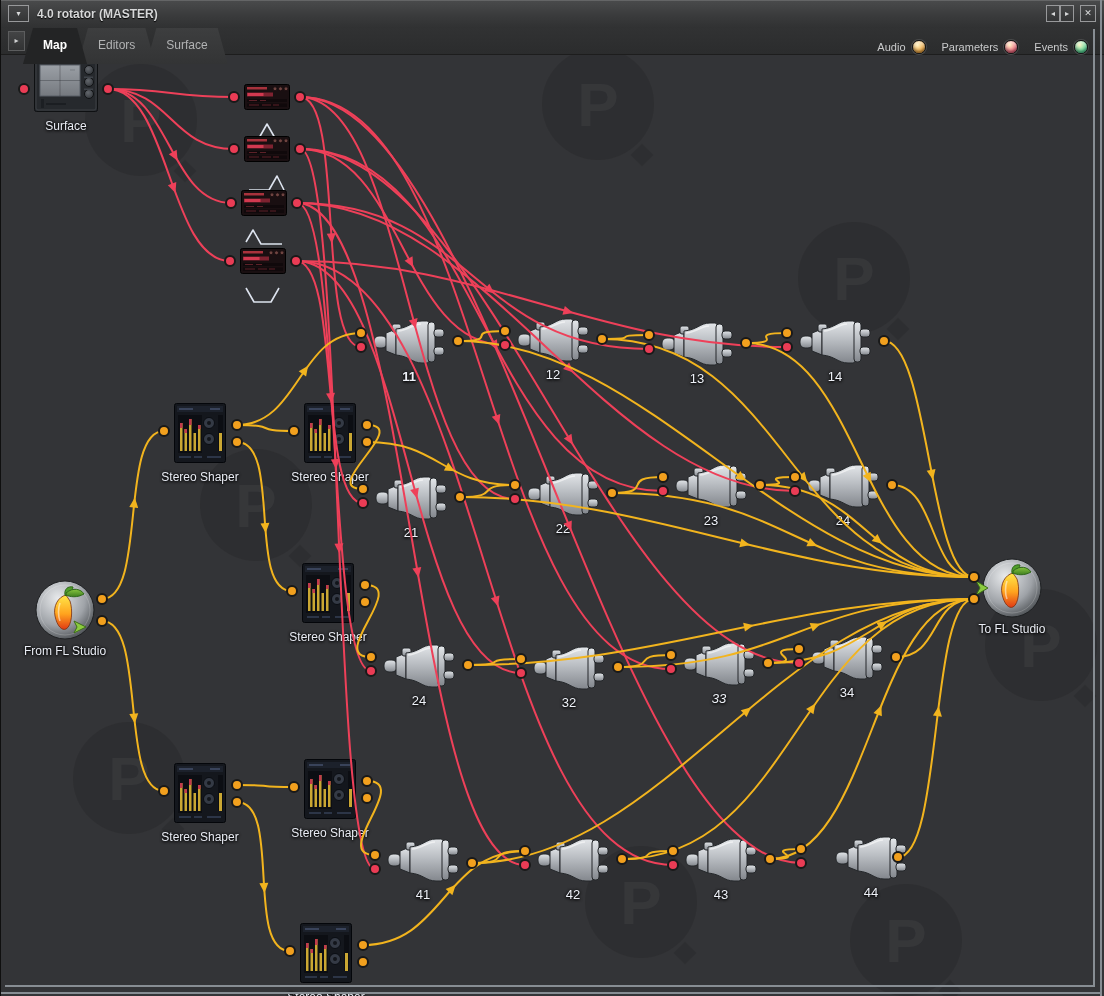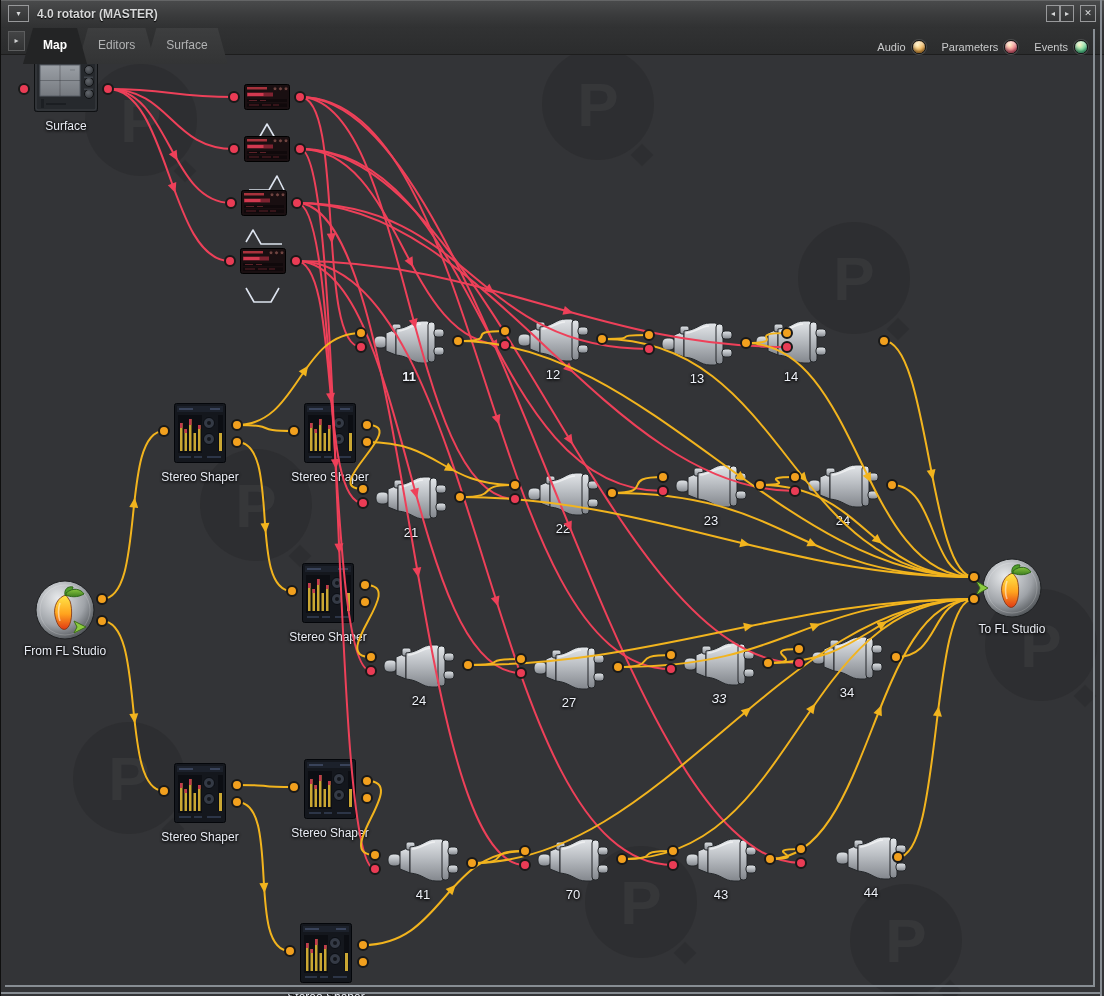--- a/index.html
+++ b/index.html
@@ -362,21 +362,21 @@
           </defs>
           <rect x="1" y="16" width="13" height="12" rx="5" fill="url(#gMet)" stroke="#24272a"></rect>
           <path d="M13,13 L23,9 L23,35 L13,31 Z" fill="url(#gMet)" stroke="#24272a"></path>
           <rect x="19" y="4" width="9" height="8" rx="2" fill="url(#gMet)" stroke="#24272a"></rect>
           <path d="M23,9 C36,8 39,1 49,1 L53,1 C57,1 58,5 58,22 C58,39 57,43 53,43 L49,43 C39,43 36,36 23,35 Z" fill="url(#gMet)" stroke="#24272a"></path>
           <rect x="55" y="2" width="7" height="40" rx="3" fill="url(#gMet)" stroke="#24272a"></rect>
           <rect x="61" y="9" width="10" height="8" rx="3" fill="url(#gMet)" stroke="#24272a"></rect>
           <rect x="61" y="27" width="10" height="8" rx="3" fill="url(#gMet)" stroke="#24272a"></rect>
           <path d="M25,11 C36,10 40,4 48,4" stroke="rgba(255,255,255,.55)" fill="none" stroke-width="1.5"></path>
         </svg><div class="node-label plug-label">13</div></div>
-      <div class="node" style="left: 754px; top: 320px;"><svg width="72" height="44" viewBox="0 0 72 44">
+      <div class="node" style="left: 798px; top: 320px;"><svg width="72" height="44" viewBox="0 0 72 44">
           <defs>
             <linearGradient id="gMet" x1="0" y1="0" x2="0" y2="1">
               <stop offset="0" stop-color="#e3e6e9"></stop>
               <stop offset="0.45" stop-color="#b9bdc2"></stop>
               <stop offset="1" stop-color="#83878d"></stop>
             </linearGradient>
           </defs>
           <rect x="1" y="16" width="13" height="12" rx="5" fill="url(#gMet)" stroke="#24272a"></rect>
           <path d="M13,13 L23,9 L23,35 L13,31 Z" fill="url(#gMet)" stroke="#24272a"></path>
           <rect x="19" y="4" width="9" height="8" rx="2" fill="url(#gMet)" stroke="#24272a"></rect>
@@ -480,21 +480,21 @@
             </linearGradient>
           </defs>
           <rect x="1" y="16" width="13" height="12" rx="5" fill="url(#gMet)" stroke="#24272a"></rect>
           <path d="M13,13 L23,9 L23,35 L13,31 Z" fill="url(#gMet)" stroke="#24272a"></path>
           <rect x="19" y="4" width="9" height="8" rx="2" fill="url(#gMet)" stroke="#24272a"></rect>
           <path d="M23,9 C36,8 39,1 49,1 L53,1 C57,1 58,5 58,22 C58,39 57,43 53,43 L49,43 C39,43 36,36 23,35 Z" fill="url(#gMet)" stroke="#24272a"></path>
           <rect x="55" y="2" width="7" height="40" rx="3" fill="url(#gMet)" stroke="#24272a"></rect>
           <rect x="61" y="9" width="10" height="8" rx="3" fill="url(#gMet)" stroke="#24272a"></rect>
           <rect x="61" y="27" width="10" height="8" rx="3" fill="url(#gMet)" stroke="#24272a"></rect>
           <path d="M25,11 C36,10 40,4 48,4" stroke="rgba(255,255,255,.55)" fill="none" stroke-width="1.5"></path>
-        </svg><div class="node-label plug-label">27</div></div>
+        </svg><div class="node-label plug-label">32</div></div>
       <div class="node" style="left: 682px; top: 642px; font-style: italic;"><svg width="72" height="44" viewBox="0 0 72 44">
           <defs>
             <linearGradient id="gMet" x1="0" y1="0" x2="0" y2="1">
               <stop offset="0" stop-color="#e3e6e9"></stop>
               <stop offset="0.45" stop-color="#b9bdc2"></stop>
               <stop offset="1" stop-color="#83878d"></stop>
             </linearGradient>
           </defs>
           <rect x="1" y="16" width="13" height="12" rx="5" fill="url(#gMet)" stroke="#24272a"></rect>
           <path d="M13,13 L23,9 L23,35 L13,31 Z" fill="url(#gMet)" stroke="#24272a"></path>
@@ -548,21 +548,21 @@
             </linearGradient>
           </defs>
           <rect x="1" y="16" width="13" height="12" rx="5" fill="url(#gMet)" stroke="#24272a"></rect>
           <path d="M13,13 L23,9 L23,35 L13,31 Z" fill="url(#gMet)" stroke="#24272a"></path>
           <rect x="19" y="4" width="9" height="8" rx="2" fill="url(#gMet)" stroke="#24272a"></rect>
           <path d="M23,9 C36,8 39,1 49,1 L53,1 C57,1 58,5 58,22 C58,39 57,43 53,43 L49,43 C39,43 36,36 23,35 Z" fill="url(#gMet)" stroke="#24272a"></path>
           <rect x="55" y="2" width="7" height="40" rx="3" fill="url(#gMet)" stroke="#24272a"></rect>
           <rect x="61" y="9" width="10" height="8" rx="3" fill="url(#gMet)" stroke="#24272a"></rect>
           <rect x="61" y="27" width="10" height="8" rx="3" fill="url(#gMet)" stroke="#24272a"></rect>
           <path d="M25,11 C36,10 40,4 48,4" stroke="rgba(255,255,255,.55)" fill="none" stroke-width="1.5"></path>
-        </svg><div class="node-label plug-label">70</div></div>
+        </svg><div class="node-label plug-label">42</div></div>
       <div class="node" style="left: 684px; top: 838px;"><svg width="72" height="44" viewBox="0 0 72 44">
           <defs>
             <linearGradient id="gMet" x1="0" y1="0" x2="0" y2="1">
               <stop offset="0" stop-color="#e3e6e9"></stop>
               <stop offset="0.45" stop-color="#b9bdc2"></stop>
               <stop offset="1" stop-color="#83878d"></stop>
             </linearGradient>
           </defs>
           <rect x="1" y="16" width="13" height="12" rx="5" fill="url(#gMet)" stroke="#24272a"></rect>
           <path d="M13,13 L23,9 L23,35 L13,31 Z" fill="url(#gMet)" stroke="#24272a"></path>

